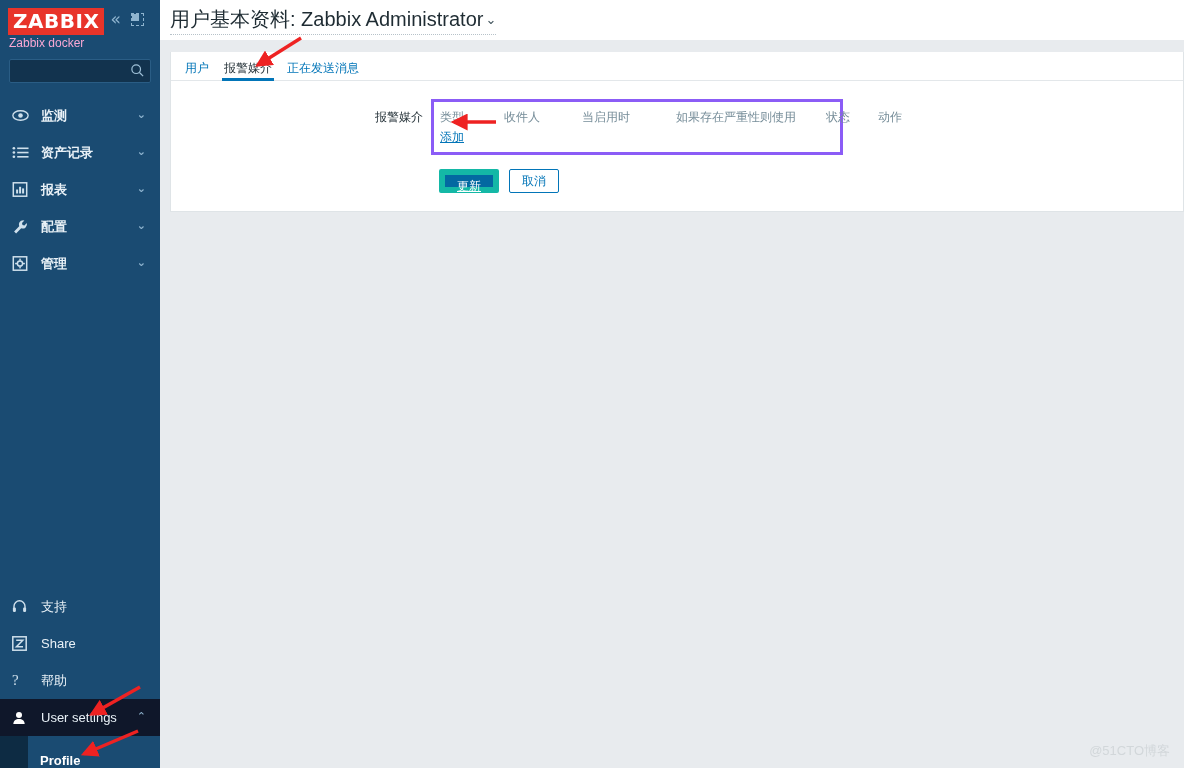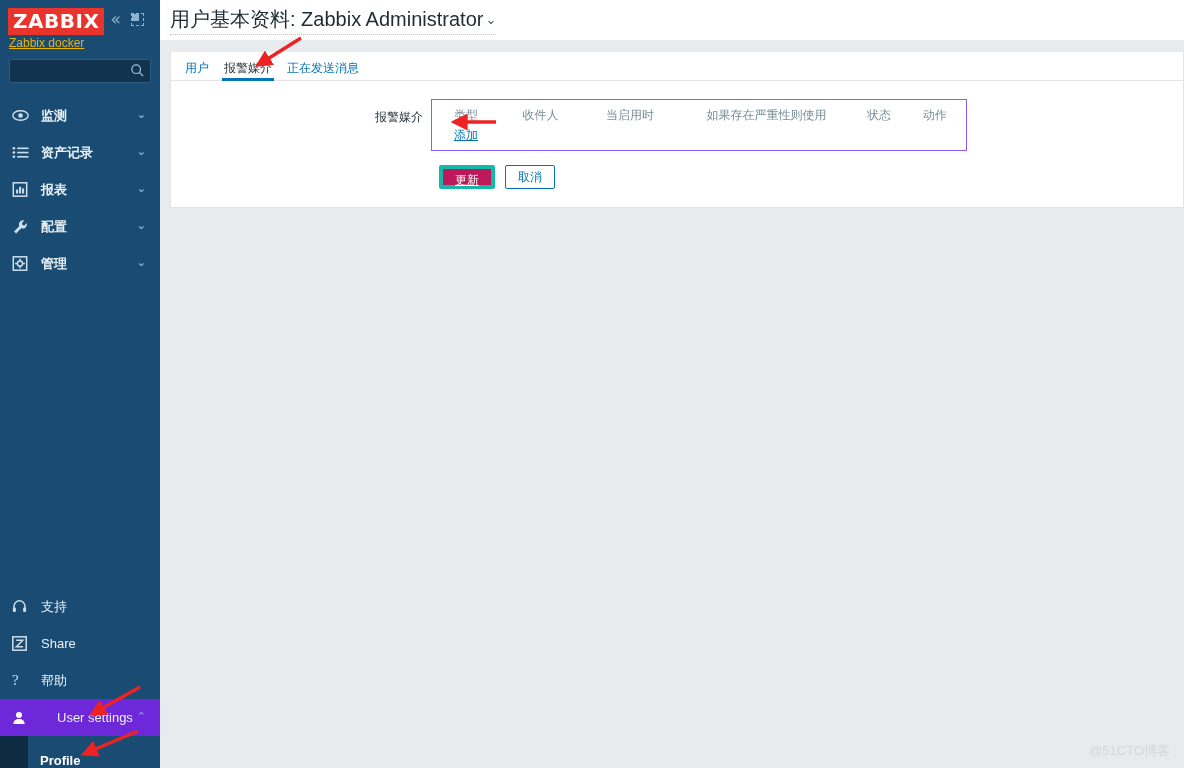--- a/index.html
+++ b/index.html
@@ -53,23 +53,22 @@
   }
   .icon-hide::after {
     content: "";
     position: absolute; left: 0; top: 0;
     width: 7px; height: 7px;
     background: #8fb4cf;
   }
   .server-name {
     padding: 2px 14px 0 9px;
     font-size: 12px;
-    color: #eab308;
+    color: #f9a8d4;
     height: 22px;
-    text-decoration: underline;
   }
   .search-wrap {
     margin: 3px 9px 0 9px;
     height: 24px;
     position: relative;
   }
   .search-input {
     width: 100%; height: 24px;
     background: #12334e;
     border: 1px solid #2a5d85;
@@ -109,22 +108,21 @@
   .nav-item .chev {
     position: absolute; right: 14px; top: 50%;
     transform: translateY(-60%);
     font-size: 11px; color: #8fb4cf;
     font-family: "DejaVu Sans", sans-serif;
   }
 
   .nav-bottom { position: absolute; bottom: 0; left: 0; width: 160px; }
   .nav-bottom .nav-item { height: 37px; font-weight: normal; }
   .nav-item.user-settings {
-    background: #6d28d9;
-    gap: 16px;
+    background: #0f172a;
   }
   .sub-item {
     position: relative;
     height: 32px;
     display: flex; align-items: flex-end;
     background: #1a4b72;
     color: #ffffff;
     font-size: 13px;
     font-weight: bold;
     padding-left: 40px;
@@ -213,23 +211,23 @@
   .form-label {
     width: 260px;
     text-align: right;
     padding-right: 8px;
     font-size: 12px;
     color: #1f2c33;
     line-height: 16px;
     padding-top: 10px;
   }
   .media-table {
-    border: 1px solid #8b5cf6;
-    width: 536px;
-    padding: 7px 0 6px 16px;
+    border: 3px solid #8b5cf6;
+    width: 412px;
+    padding: 7px 0 6px 0;
     background: #ffffff;
   }
   table.media {
     border-collapse: collapse;
     width: 100%;
     table-layout: fixed;
   }
   table.media th {
     font-size: 12px;
     font-weight: normal;
@@ -267,22 +265,22 @@
     height: 24px;
     min-width: 47px;
     padding: 0 12px;
     border-radius: 2px;
     cursor: pointer;
     font-family: "Liberation Sans", sans-serif;
     line-height: 22px;
     text-align: center;
   }
   .btn-primary {
-    background: #be185d;
-    border: 4px solid #14b8a6;
+    background: #0369a1;
+    border: 6px solid #14b8a6;
     color: #ffffff;
     text-decoration: underline;
   }
   .btn-secondary {
     background: #ffffff;
     border: 1px solid #0275b8;
     color: #0275b8;
   }
 
   .watermark {

